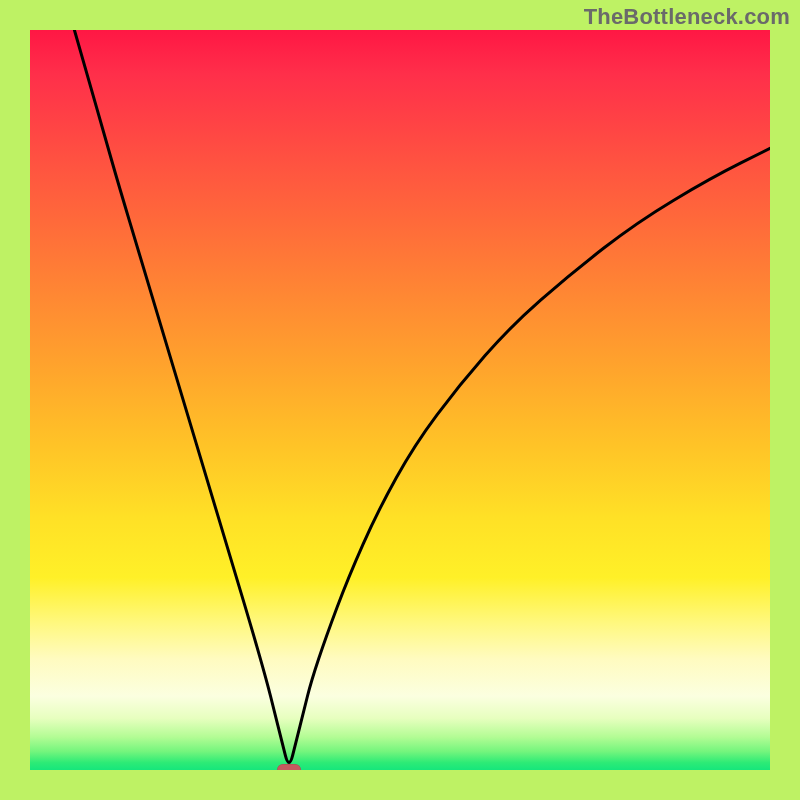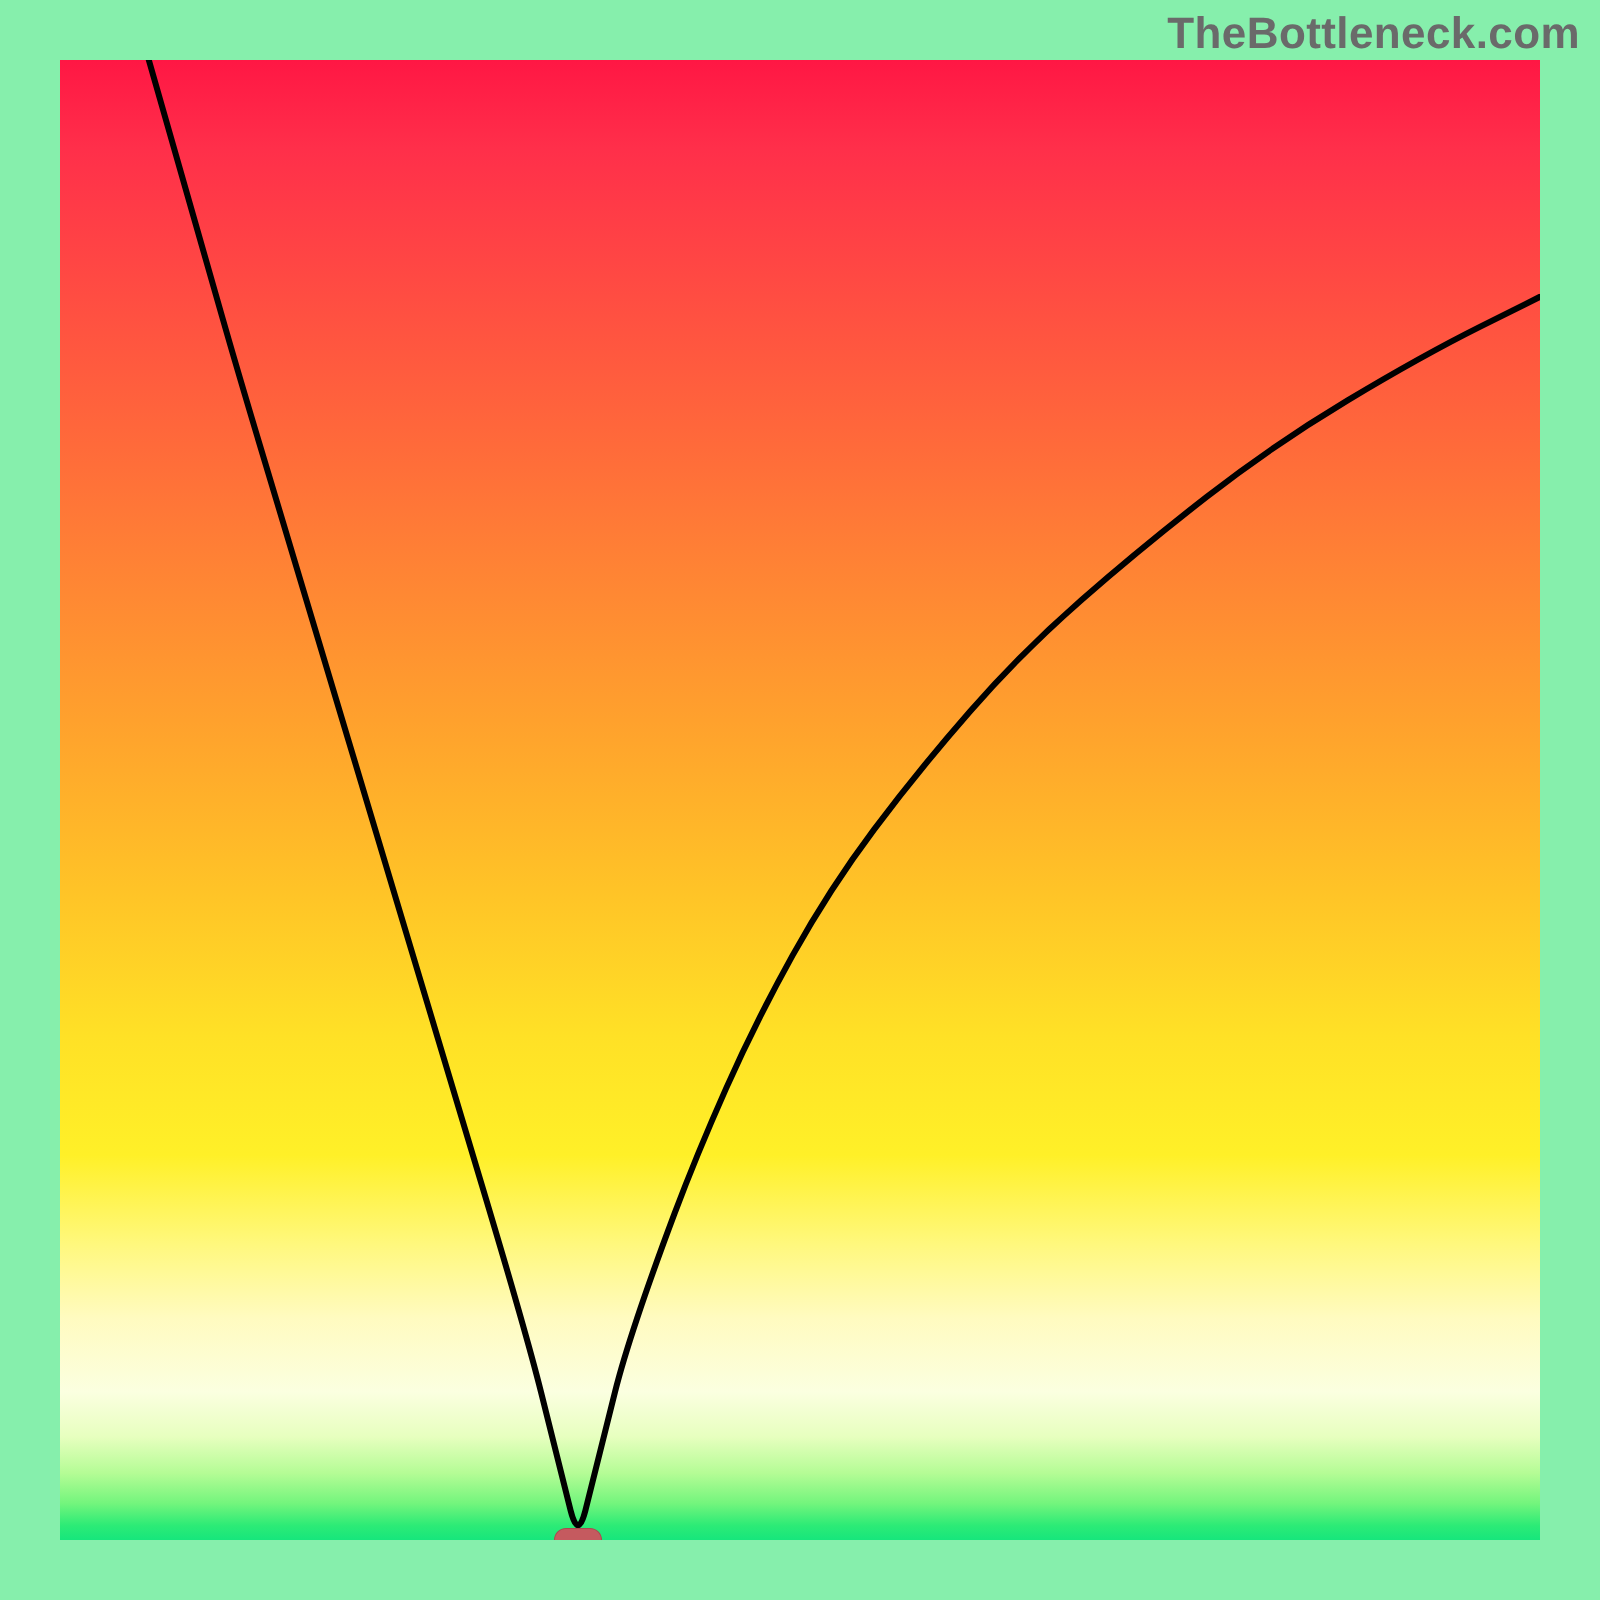--- a/index.html
+++ b/index.html
@@ -8,21 +8,21 @@
     width: 800px;
     height: 800px;
     background: #000;
     overflow: hidden;
     font-family: Arial, Helvetica, sans-serif;
   }
   .frame {
     position: relative;
     width: 800px;
     height: 800px;
-    background: #86efac;
+    background: #bef264;
   }
   .watermark {
     position: absolute;
     top: 4px;
     right: 10px;
     color: #6a6a6a;
     font-size: 22px;
     font-weight: 600;
     letter-spacing: 0.2px;
     user-select: none;

